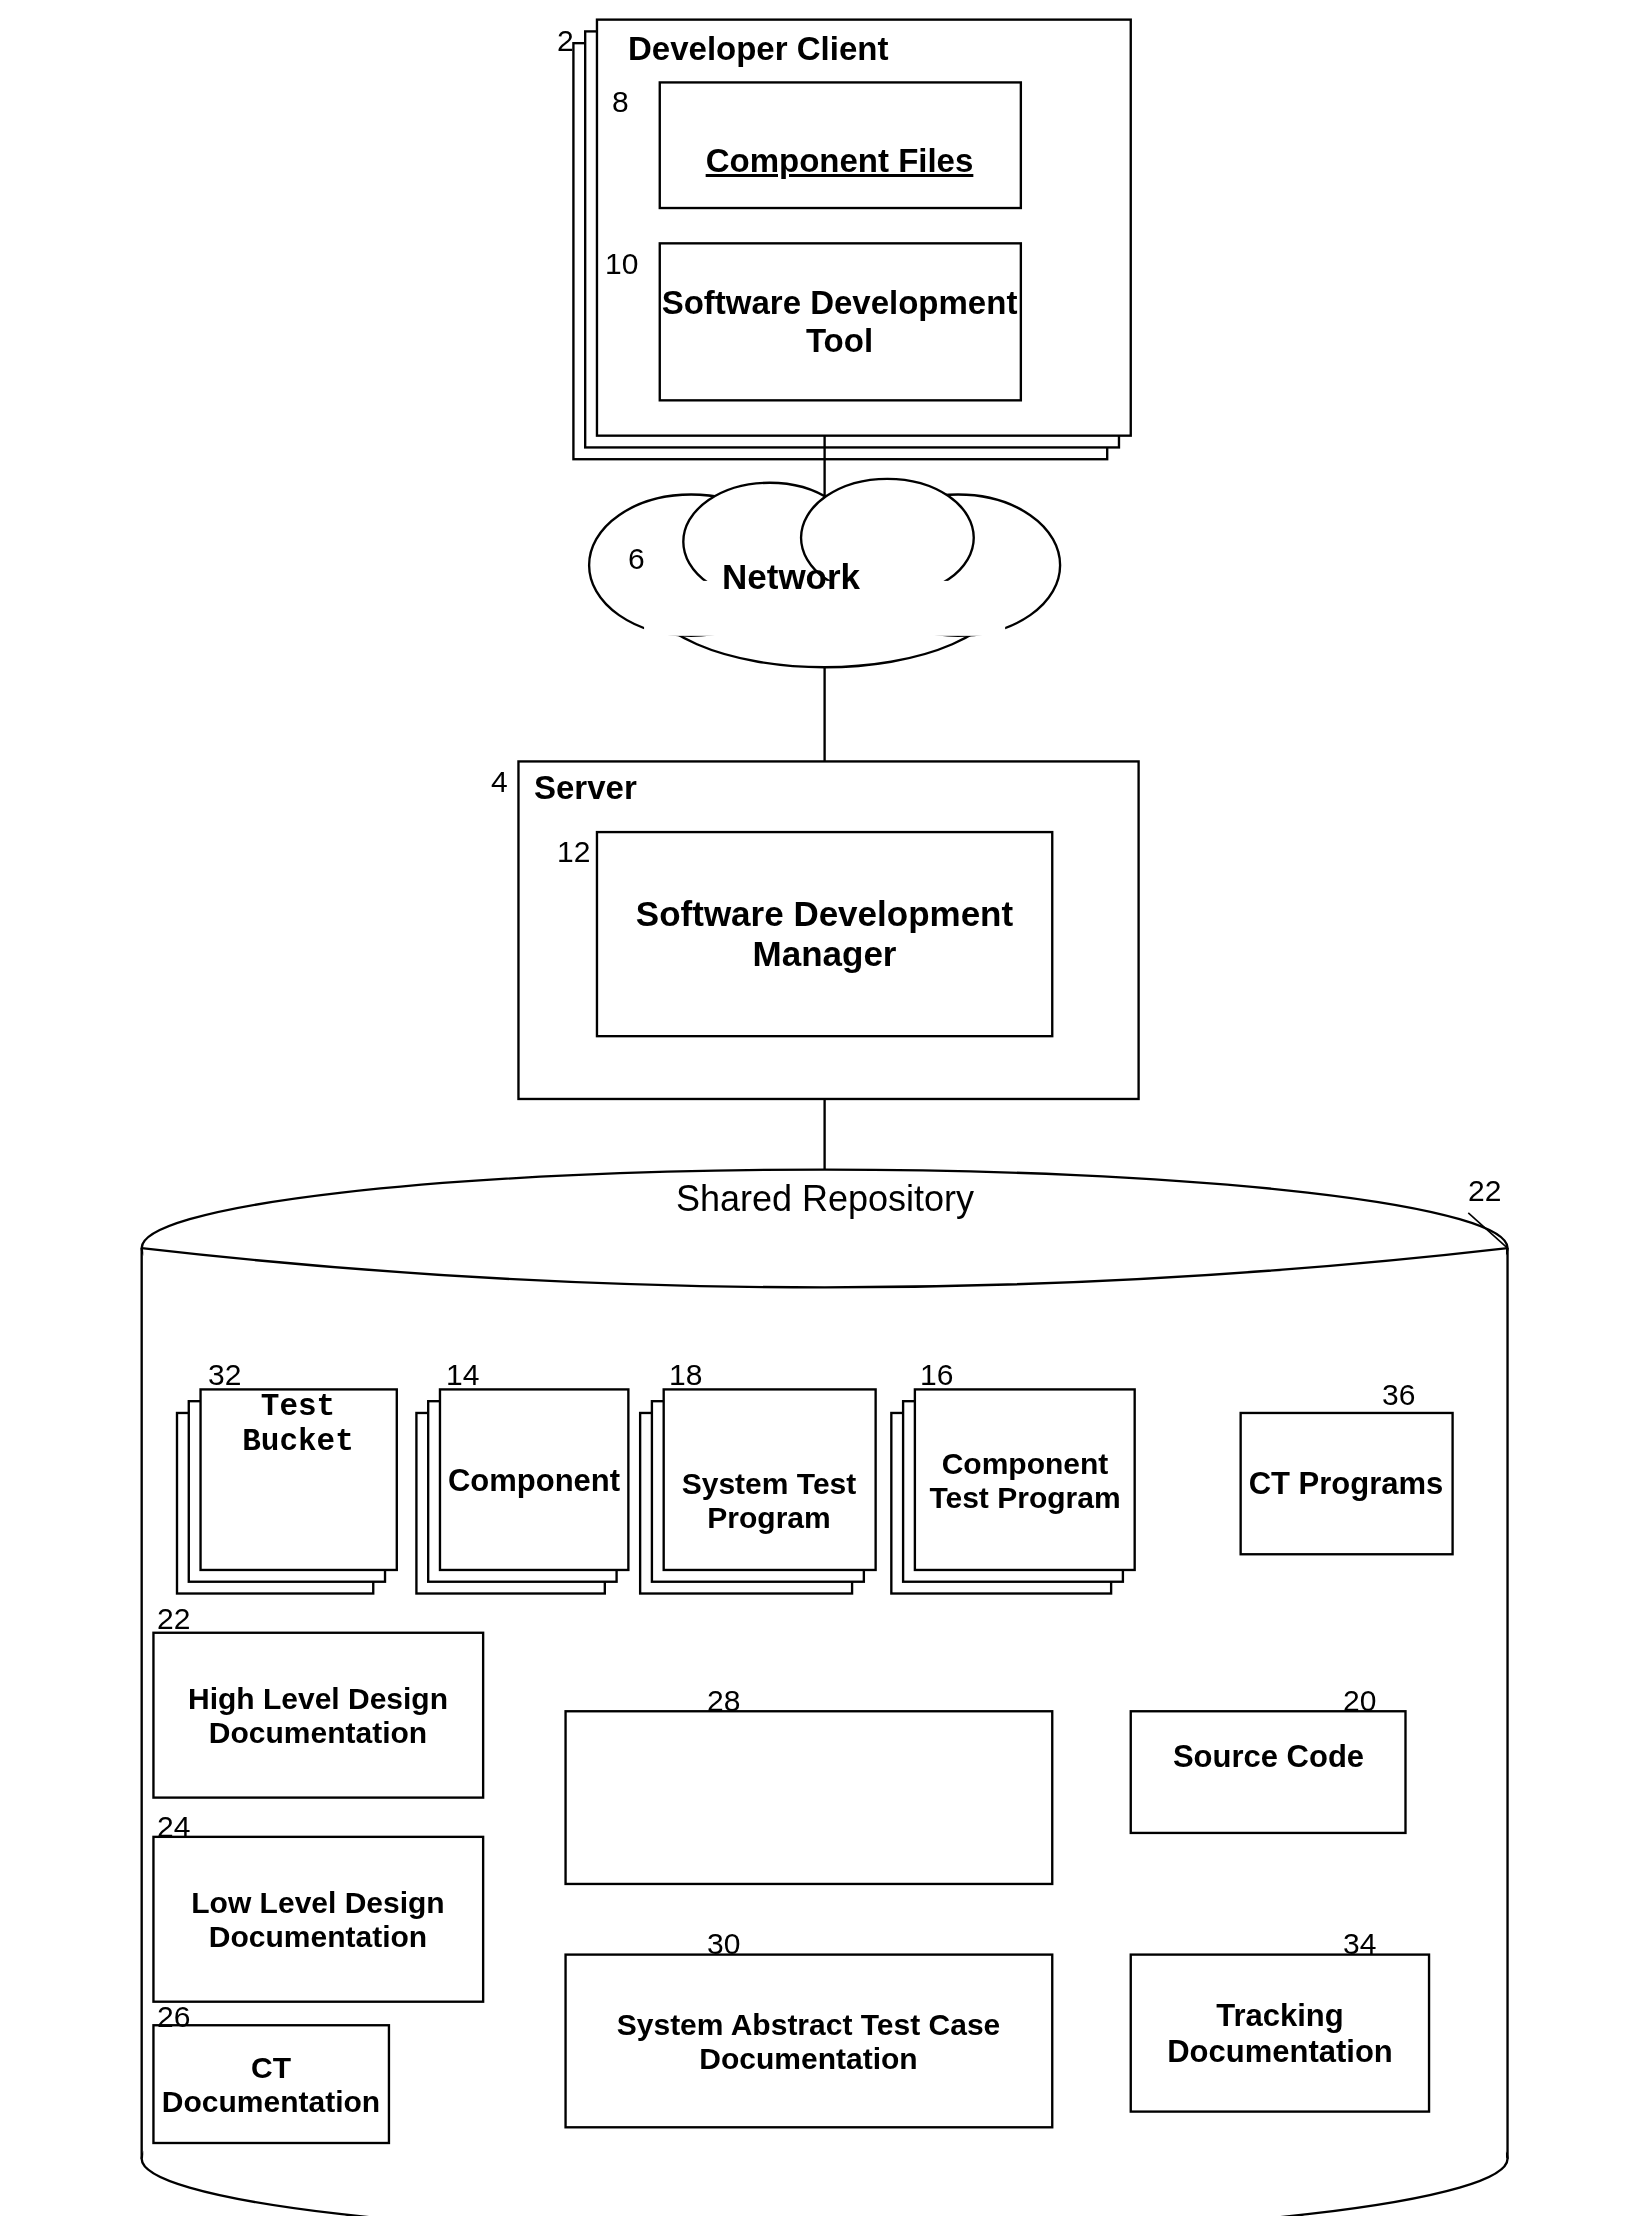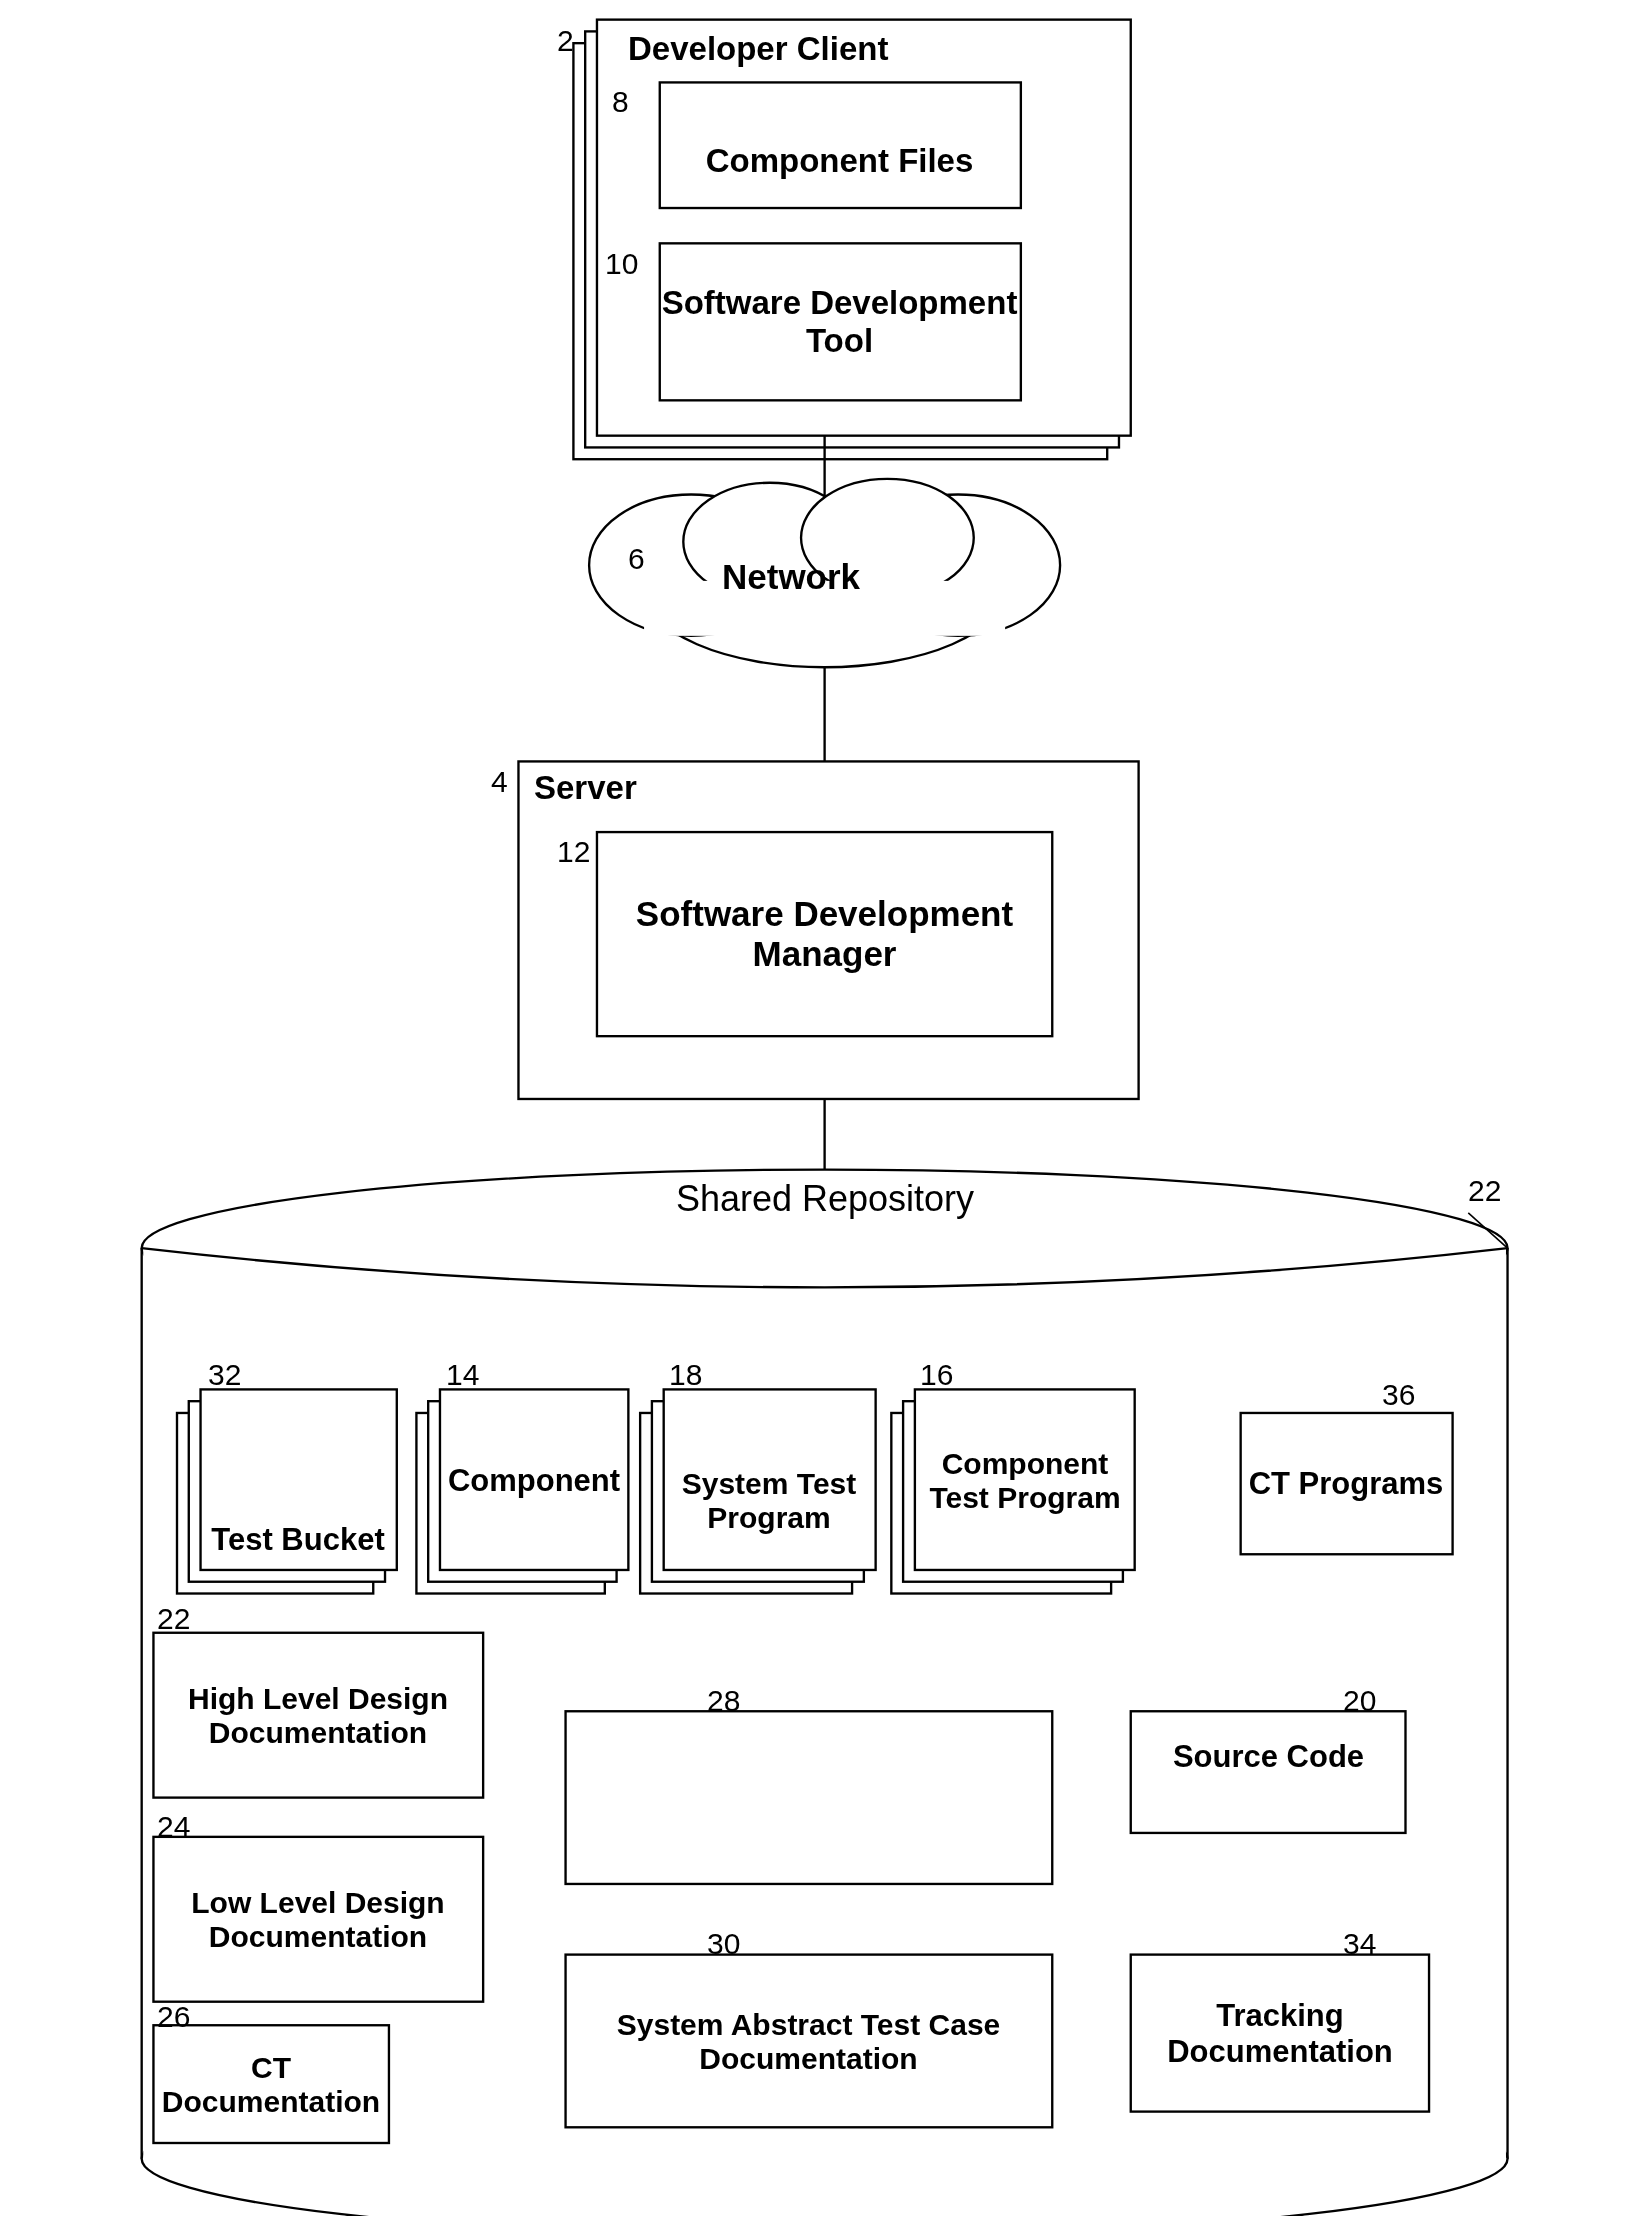--- a/index.html
+++ b/index.html
@@ -116,21 +116,21 @@
 
     <line x1="1870" y1="1545" x2="1920" y2="1590" stroke="#000" stroke-width="2"></line>
   </svg>
 
   <div class="number" style="left:557px; top:23.6px;">2</div>
 
   <div class="label-bold" style="left:628px; top:30px; font-size:33px;">Developer Client</div>
 
   <div class="number" style="left:612px; top:85px;">8</div>
 
-  <div style="position:absolute; left:659px; top:82px; width:361px; height:158px; display:flex; align-items:center; justify-content:center; text-align:center; font-size:33px; font-weight:bold;">Component Files</div>
+  <div style="position:absolute; left:659px; top:82px; width:361px; height:158px; display:flex; align-items:center; justify-content:center; text-align:center; font-size:33px; font-weight:bold;text-decoration:underline;">Component Files</div>
 
   <div class="number" style="left:605px; top:247px;">10</div>
 
   <div style="position:absolute; left:659px; top:243px; width:361px; height:157px; display:flex; align-items:center; justify-content:center; text-align:center; font-size:33px; font-weight:bold;">Software Development Tool</div>
 
   <div class="number" style="left:628px; top:542px;">6</div>
 
   <div style="position:absolute; left:722px; top:557px; font-size:35px; font-weight:bold;">Network</div>
 
   <div class="number" style="left:491px; top:765px;">4</div>
@@ -140,21 +140,21 @@
   <div class="number" style="left:557px; top:835px;">12</div>
 
   <div style="position:absolute; left:597px; top:832px; width:455px; height:204px; display:flex; align-items:center; justify-content:center; text-align:center; font-size:35px; font-weight:bold;">Software Development Manager</div>
 
   <div class="number" style="left:1468px; top:1174px;">22</div>
 
   <div style="position:absolute; left:550px; top:1178px; width:550px; text-align:center; font-size:36px; font-weight:normal;">Shared Repository</div>
 
   <div class="number" style="left:208px; top:1358px;">32</div>
 
-  <div style="position:absolute; left:200px; top:1464px; width:196px; height:152px; display:flex; align-items:center; justify-content:center; text-align:center; font-size:31px; font-weight:bold;">Test Bucket</div>
+  <div style="position:absolute; left:200px; top:1348px; width:196px; height:152px; display:flex; align-items:center; justify-content:center; text-align:center; font-size:31px; font-weight:bold;font-family:Liberation Mono, monospace;">Test Bucket</div>
 
   <div class="number" style="left:446px; top:1358px;">14</div>
 
   <div style="position:absolute; left:440px; top:1390px; width:188px; height:181px; display:flex; align-items:center; justify-content:center; text-align:center; font-size:31px; font-weight:bold;">Component</div>
 
   <div class="number" style="left:669px; top:1358px;">18</div>
 
   <div style="position:absolute; left:663px; top:1390px; width:212px; height:221px; display:flex; align-items:center; justify-content:center; text-align:center; font-size:30px; font-weight:bold;">System Test Program</div>
 
   <div class="number" style="left:920px; top:1358px;">16</div>

